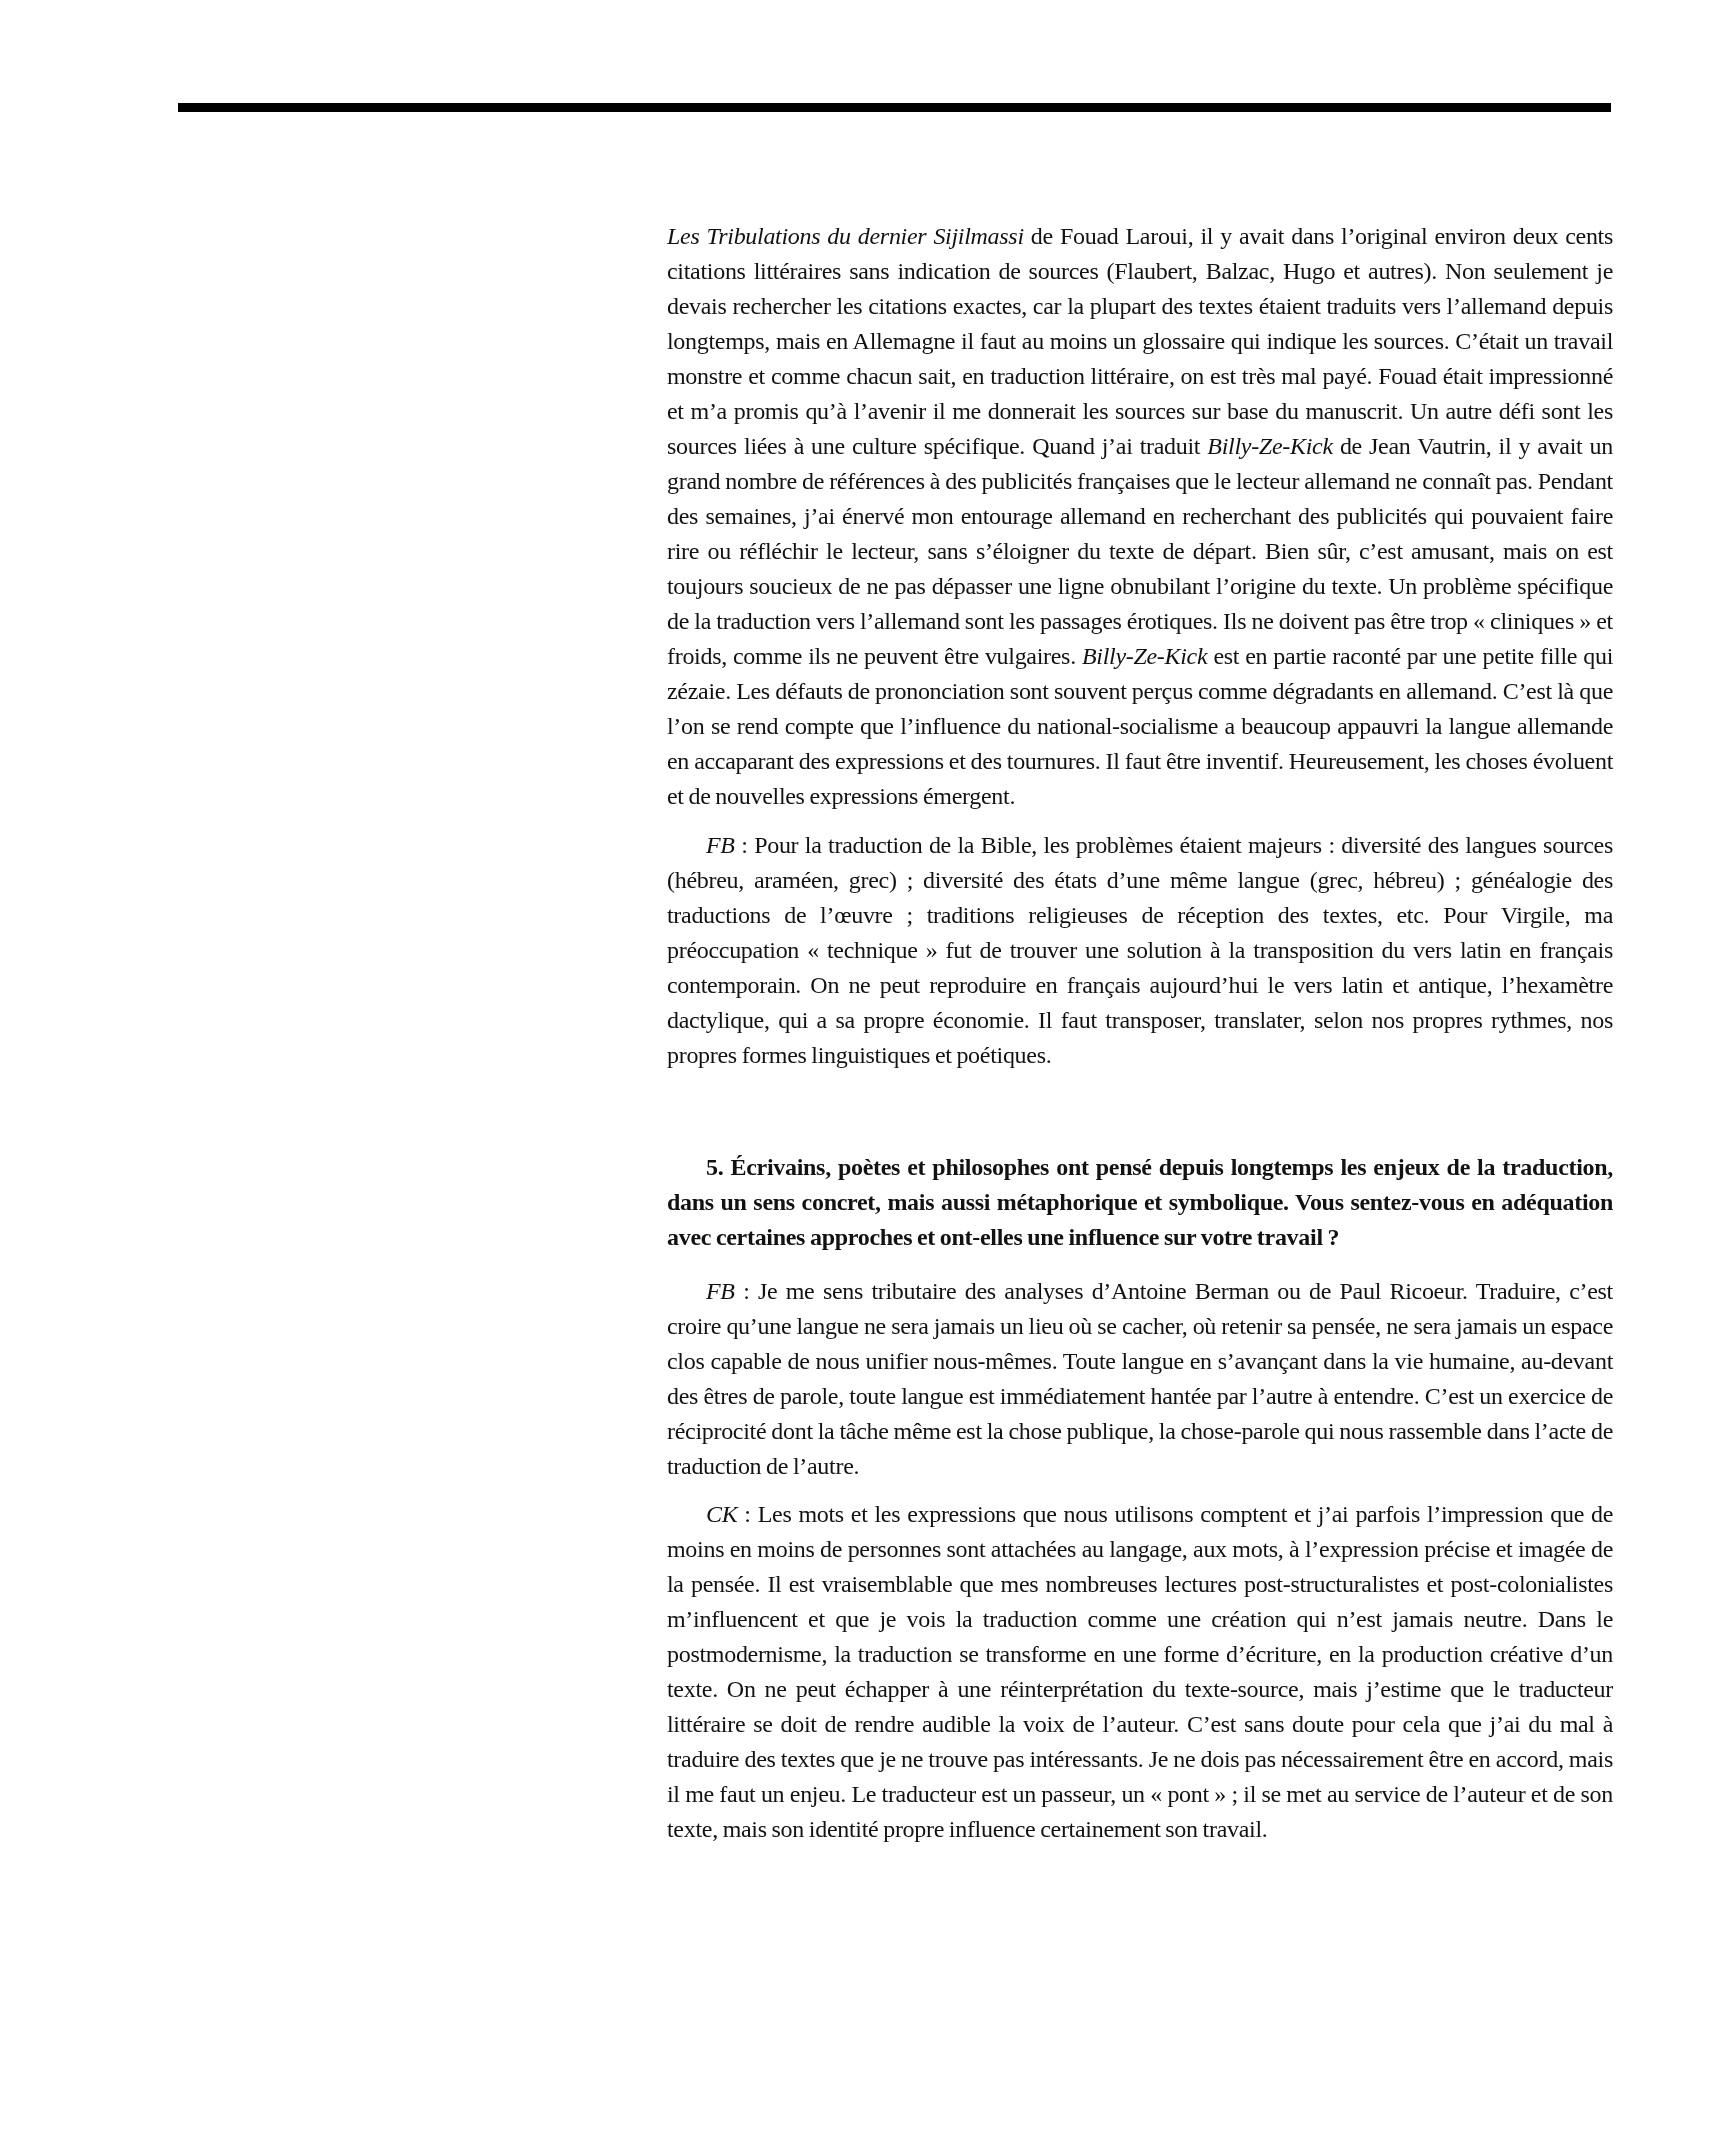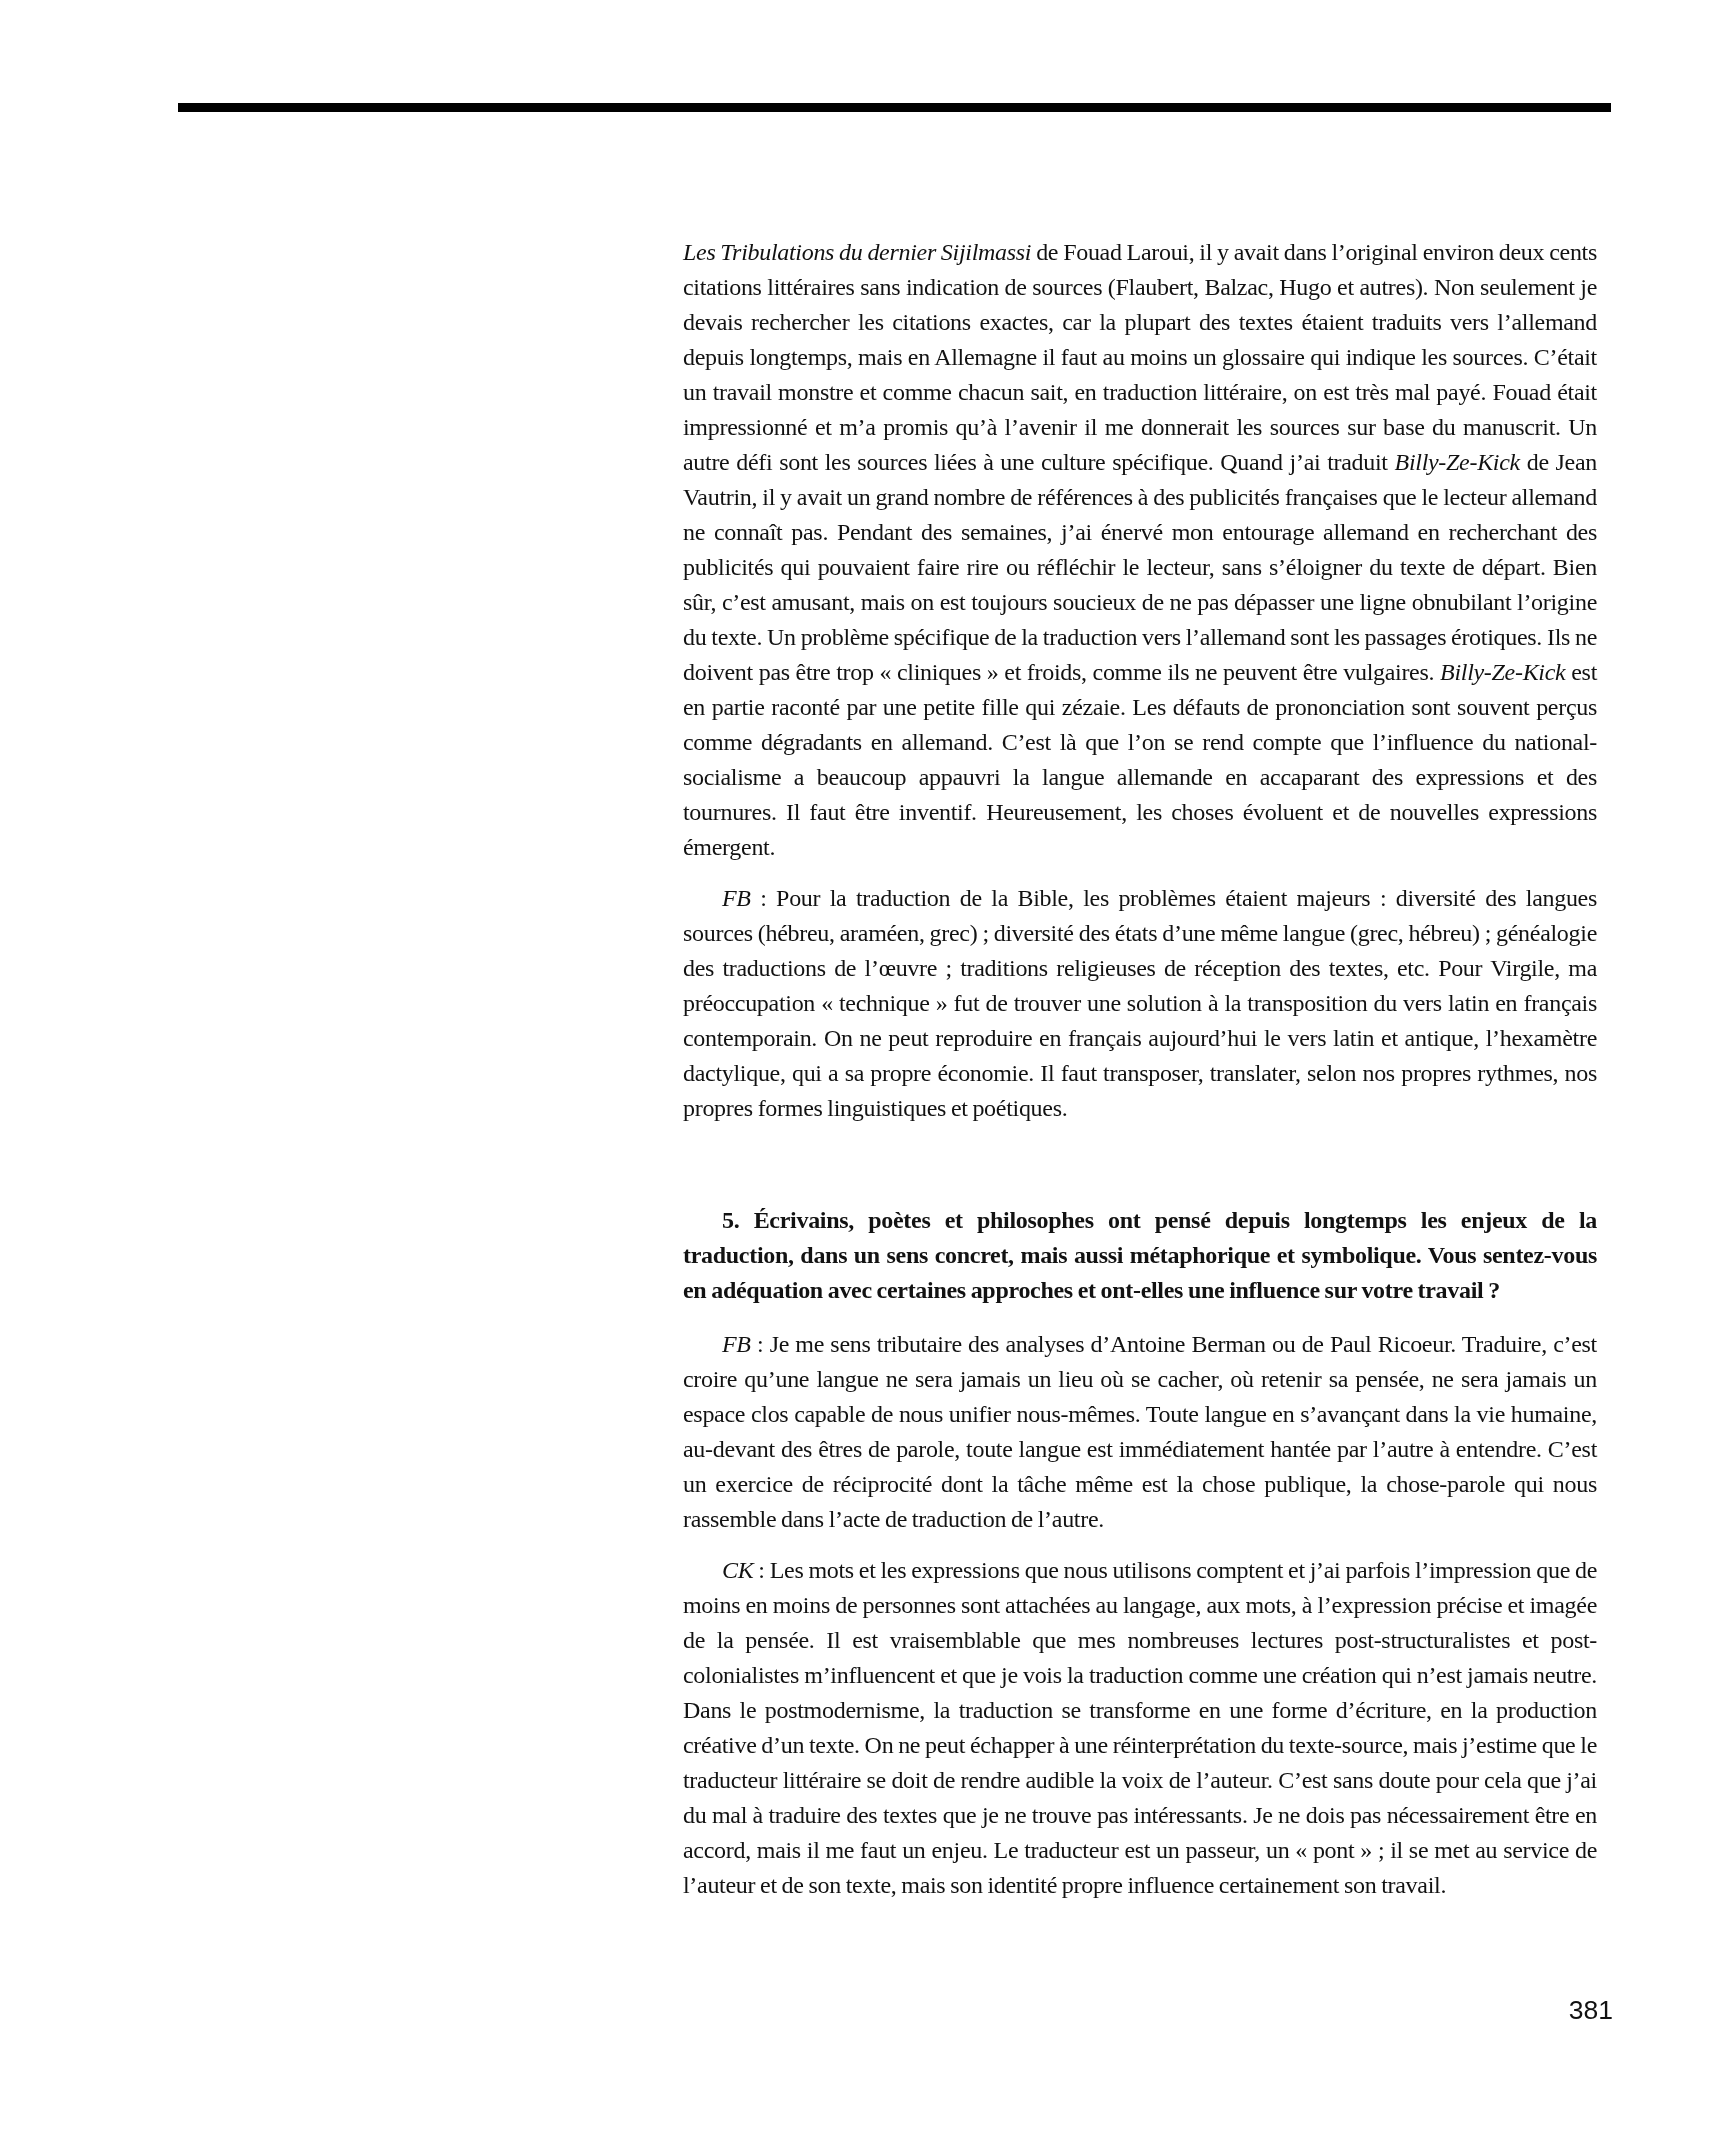--- a/index.html
+++ b/index.html
@@ -20,21 +20,21 @@
   .column{
     position:absolute;
     left:667px;top:219px;
     width:946px;
     font-size:24px;
     line-height:35px;
     letter-spacing:-0.3px;
     word-spacing:-0.9px;
   }
   .para{
-    margin:16px;
+    margin:0;
     text-align:justify;
   }
   .para.indent{text-indent:39px;}
   .gap-para{margin-top:13.7px;}
   .gap-section{margin-top:77px;}
   .gap-after-heading{margin-top:19px;}
   .heading{font-weight:bold;}
   .seg-regular{font-style:normal;font-weight:inherit;}
   .seg-italic{font-style:italic;}
   .seg-bold{font-weight:bold;}
@@ -54,15 +54,14 @@
 
 <div class="page">
   <div class="rule"></div>
   <div class="column">
       <p class="para body gap-none"><span class="seg-italic">Les Tribulations du dernier Sijilmassi</span><span class="seg-regular"> de Fouad Laroui, il y avait dans l’original environ deux cents citations littéraires sans indication de sources (Flaubert, Balzac, Hugo et autres). Non seulement je devais rechercher les citations exactes, car la plupart des textes étaient traduits vers l’allemand depuis longtemps, mais en Allemagne il faut au moins un glossaire qui indique les sources. C’était un travail monstre et comme chacun sait, en traduction littéraire, on est très mal payé. Fouad était impressionné et m’a promis qu’à l’avenir il me donnerait les sources sur base du manuscrit. Un autre défi sont les sources liées à une culture spécifique. Quand j’ai traduit </span><span class="seg-italic">Billy-Ze-Kick</span><span class="seg-regular"> de Jean Vautrin, il y avait un grand nombre de références à des publicités françaises que le lecteur allemand ne connaît pas. Pendant des semaines, j’ai énervé mon entourage allemand en recherchant des publicités qui pouvaient faire rire ou réfléchir le lecteur, sans s’éloigner du texte de départ. Bien sûr, c’est amusant, mais on est toujours soucieux de ne pas dépasser une ligne obnubilant l’origine du texte. Un problème spécifique de la traduction vers l’allemand sont les passages érotiques. Ils ne doivent pas être trop « cliniques » et froids, comme ils ne peuvent être vulgaires. </span><span class="seg-italic">Billy-Ze-Kick</span><span class="seg-regular"> est en partie raconté par une petite fille qui zézaie. Les défauts de prononciation sont souvent perçus comme dégradants en allemand. C’est là que l’on se rend compte que l’influence du national-socialisme a beaucoup appauvri la langue allemande en accaparant des expressions et des tournures. Il faut être inventif. Heureusement, les choses évoluent et de nouvelles expressions émergent.</span></p>
       <p class="para body gap-para indent"><span class="seg-italic">FB</span><span class="seg-regular"> : Pour la traduction de la Bible, les problèmes étaient majeurs : diversité des langues sources (hébreu, araméen, grec) ; diversité des états d’une même langue (grec, hébreu) ; généalogie des traductions de l’œuvre ; traditions religieuses de réception des textes, etc. Pour Virgile, ma préoccupation « technique » fut de trouver une solution à la transposition du vers latin en français contemporain. On ne peut reproduire en français aujourd’hui le vers latin et antique, l’hexamètre dactylique, qui a sa propre économie. Il faut transposer, translater, selon nos propres rythmes, nos propres formes linguistiques et poétiques.</span></p>
       <p class="para heading gap-section indent"><span class="seg-bold">5. Écrivains, poètes et philosophes ont pensé depuis longtemps les enjeux de la traduction, dans un sens concret, mais aussi métaphorique et symbolique. Vous sentez-vous en adéquation avec certaines approches et ont-elles une influence sur votre travail ?</span></p>
       <p class="para body gap-after-heading indent"><span class="seg-italic">FB</span><span class="seg-regular"> : Je me sens tributaire des analyses d’Antoine Berman ou de Paul Ricoeur. Traduire, c’est croire qu’une langue ne sera jamais un lieu où se cacher, où retenir sa pensée, ne sera jamais un espace clos capable de nous unifier nous-mêmes. Toute langue en s’avançant dans la vie humaine, au-devant des êtres de parole, toute langue est immédiatement hantée par l’autre à entendre. C’est un exercice de réciprocité dont la tâche même est la chose publique, la chose-parole qui nous rassemble dans l’acte de traduction de l’autre.</span></p>
       <p class="para body gap-para indent"><span class="seg-italic">CK</span><span class="seg-regular"> : Les mots et les expressions que nous utilisons comptent et j’ai parfois l’impression que de moins en moins de personnes sont attachées au langage, aux mots, à l’expression précise et imagée de la pensée. Il est vraisemblable que mes nombreuses lectures post-structuralistes et post-colonialistes m’influencent et que je vois la traduction comme une création qui n’est jamais neutre. Dans le postmodernisme, la traduction se transforme en une forme d’écriture, en la production créative d’un texte. On ne peut échapper à une réinterprétation du texte-source, mais j’estime que le traducteur littéraire se doit de rendre audible la voix de l’auteur. C’est sans doute pour cela que j’ai du mal à traduire des textes que je ne trouve pas intéressants. Je ne dois pas nécessairement être en accord, mais il me faut un enjeu. Le traducteur est un passeur, un « pont » ; il se met au service de l’auteur et de son texte, mais son identité propre influence certainement son travail.</span></p>
     </div>
-  <div class="page-number">381</div>
 </div>
 
 
 </body></html>

